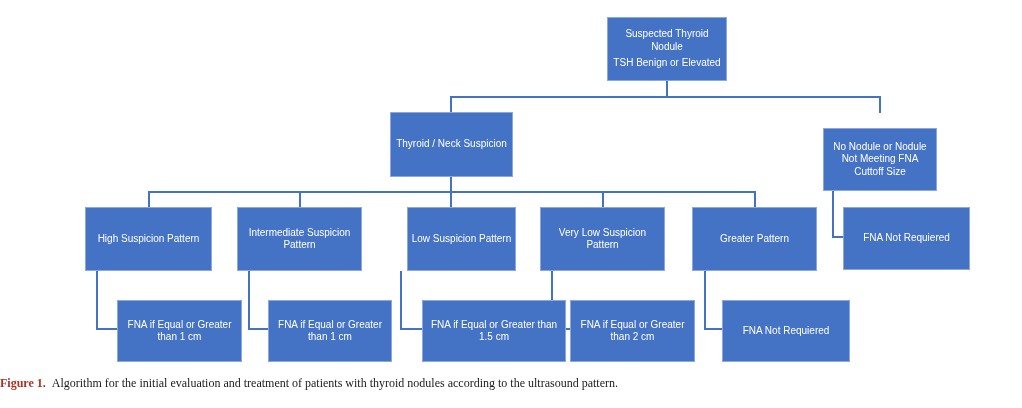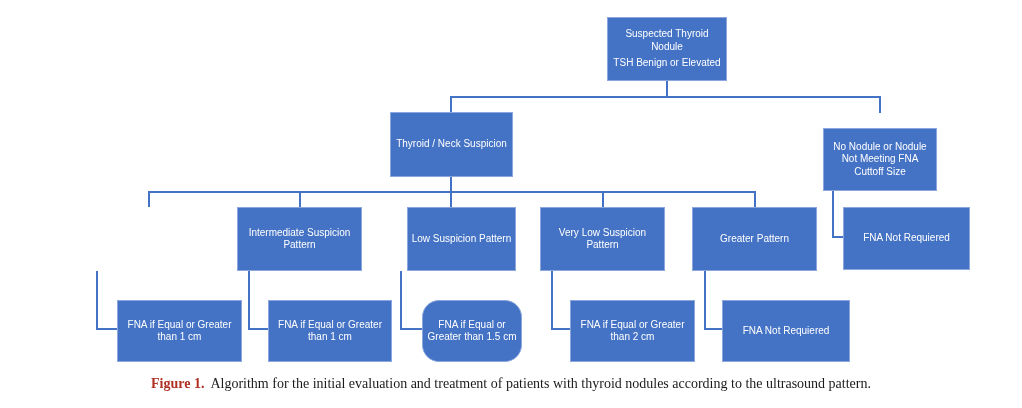--- a/index.html
+++ b/index.html
@@ -34,23 +34,22 @@
   .node .node-line2 { margin-top: 4px; }
   .conn {
     position: absolute;
     background: var(--connector, #4472C4);
   }
   .caption {
     position: absolute;
     left: 0;
     top: 376px;
     width: 100%;
-    text-align: center;
     font-family: "Liberation Serif", serif;
-    font-size: 14px;
+    font-size: 12px;
     color: var(--caption-text, #1A1A1A);
   }
   .caption .caption-label {
     font-weight: bold;
     color: var(--caption-accent, #B03024);
     margin-right: 6px;
   }
 </style>
 </head>
 <body>
@@ -89,20 +88,23 @@
   </div>
 
   <div class="node" style="left:390px; top:112px; width:123px; height:65px;">
     <div class="node-line">Thyroid / Neck Suspicion</div>
   </div>
 
   <div class="node" style="left:823px; top:112px; width:114px; height:63px;margin-top:16px;">
     <div class="node-line">No Nodule or Nodule Not Meeting FNA Cuttoff Size</div>
   </div>
 
+  <div class="node" style="left:85px; top:207px; width:127px; height:64px;">
+    <div class="node-line">High Suspicion Pattern</div>
+  </div>
 
   <div class="node" style="left:237px; top:207px; width:125px; height:64px;">
     <div class="node-line">Intermediate Suspicion Pattern</div>
   </div>
 
   <div class="node" style="left:407px; top:207px; width:109px; height:64px;">
     <div class="node-line">Low Suspicion Pattern</div>
   </div>
 
   <div class="node" style="left:540px; top:207px; width:125px; height:64px;">
@@ -118,21 +120,21 @@
   </div>
 
   <div class="node" style="left:117px; top:300px; width:125px; height:62px;">
     <div class="node-line">FNA if Equal or Greater than 1 cm</div>
   </div>
 
   <div class="node" style="left:268px; top:300px; width:124px; height:62px;">
     <div class="node-line">FNA if Equal or Greater than 1 cm</div>
   </div>
 
-  <div class="node" style="left:422px; top:300px; width:100px; height:62px;border-radius:17px;">
+  <div class="node" style="left:422px; top:300px; width:144px; height:62px;">
     <div class="node-line">FNA if Equal or Greater than 1.5 cm</div>
   </div>
 
   <div class="node" style="left:570px; top:300px; width:125px; height:62px;justify-content:center;">
     <div class="node-line">FNA if Equal or Greater than 2 cm</div>
   </div>
 
   <div class="node" style="left:722px; top:300px; width:128px; height:62px;">
     <div class="node-line">FNA Not Requiered</div>
   </div>

